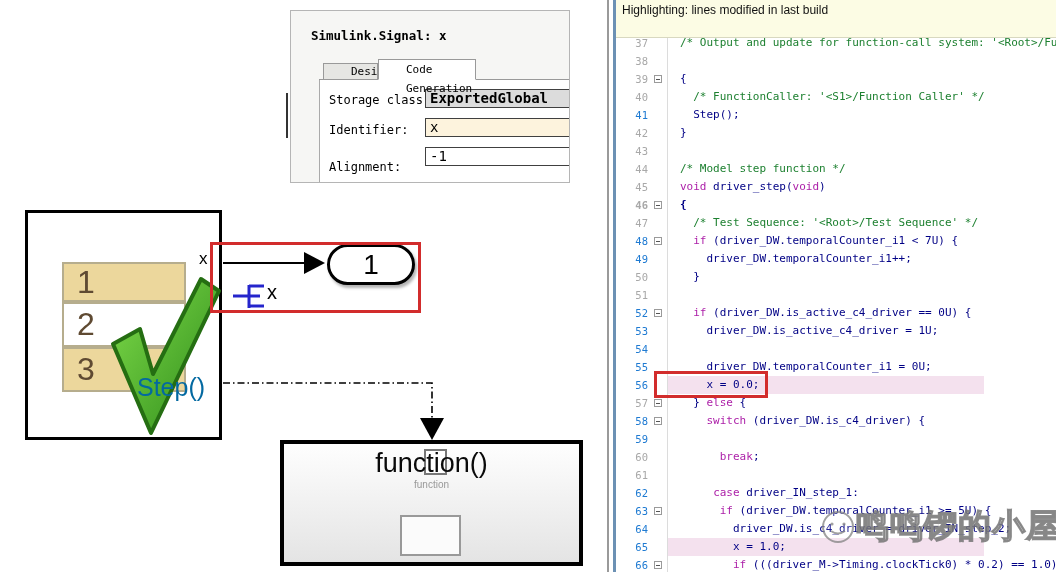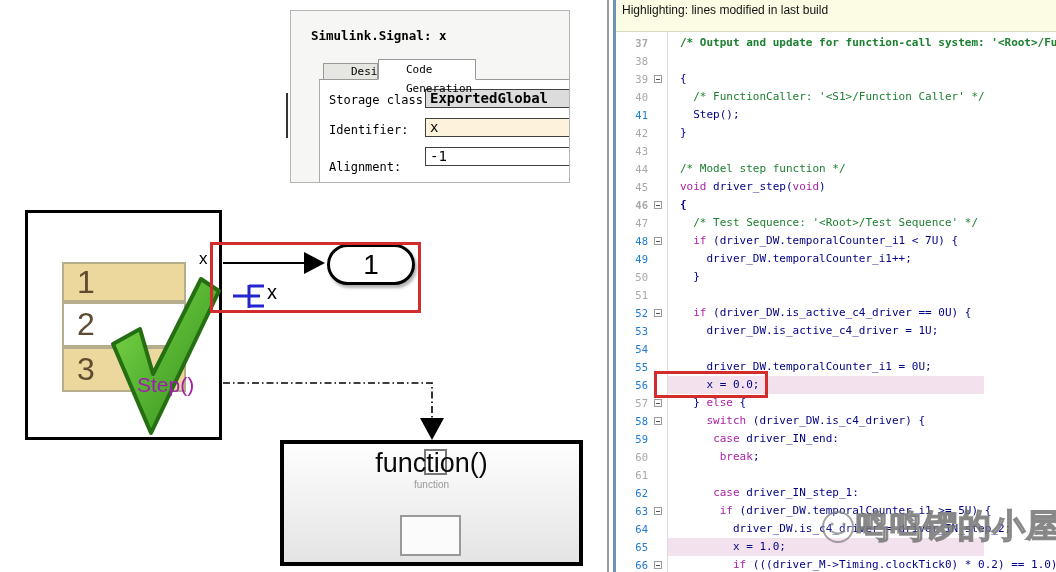--- a/index.html
+++ b/index.html
@@ -9,21 +9,21 @@
     background:#fff; font-family:"Liberation Sans", sans-serif;
   }
 
   
   .sep-gray { position:absolute; left:607px; top:0; width:2px; height:572px; background:#9a9a9a; }
   .sep-blue { position:absolute; left:613px; top:0; width:3px; height:572px; background:#6c91b4; }
 
   
   #code-panel { position:absolute; left:616px; top:0; width:440px; height:572px; background:#fff; overflow:hidden; }
   #code-header {
-    position:absolute; left:0; top:0; width:440px; height:32px; z-index:5;
+    position:absolute; left:0; top:0; width:440px; height:38px; z-index:5;
     background:#fcfce4; border-bottom:1px solid #d8d8c0;
     font-size:12px; line-height:21px; padding-left:6px; color:#111;
   }
   #gutter-line { position:absolute; left:51px; top:22px; width:1px; height:550px; background:#dcdcdc; }
   .code-row { position:absolute; left:0; width:368px; height:18px; line-height:18px; font-family:"DejaVu Sans Mono", monospace; }
   .row-hl { position:absolute; left:52px; right:0; top:0; height:18px; background:#f4e1ee; }
   .ln { position:absolute; left:0; top:0; width:32px; text-align:right; font-size:10.5px; color:#a8a8a8; }
   .ln.mod { color:#1e7ad2; }
   .fold-box { position:absolute; left:38px; top:5px; width:8px; height:8px; border:1px solid #9a9a9a; background:#fff; }
   .fold-box::before { content:""; display:block; width:4px; height:1px; background:#555; margin:2.5px auto 0; }
@@ -45,21 +45,21 @@
   }
 
   
   #ts-block { position:absolute; left:25px; top:210px; width:197px; height:230px; border:3px solid #000; background:#fff; }
   .seq-bar { position:absolute; left:62px; width:124px; border:2px solid #b6ad8d;
              font-size:32px; color:#5f4a32; padding-left:13px; font-family:"Liberation Sans", sans-serif; }
   #bar-1 { top:262px; height:40px; line-height:36px; background:#ecd79c; }
   #bar-2 { top:302px; height:45px; line-height:41px; background:#ffffff; }
   #bar-3 { top:347px; height:45px; line-height:41px; background:#ecd79c; }
   #check-svg { position:absolute; left:105px; top:270px; z-index:3; }
-  #step-label { position:absolute; left:137px; top:373px; font-size:21px; color:#a21caf; z-index:4; }
+  #step-label { position:absolute; left:137px; top:373px; font-size:25px; color:#0369a1; z-index:4; }
   #port-x-label { position:absolute; left:199px; top:249px; font-size:17px; color:#000; }
 
   #signal-line { position:absolute; left:223px; top:262px; width:83px; height:2px; background:#000; }
   #signal-arrow { position:absolute; left:304px; top:252px; width:0; height:0;
                   border-top:11px solid transparent; border-bottom:11px solid transparent; border-left:21px solid #000; }
   #outport { position:absolute; left:327px; top:244px; width:88px; height:41px; background:#fff;
              border:3px solid #000; border-radius:21px; text-align:center; font-size:28px; line-height:35px;
              box-shadow:2px 3px 3px rgba(0,0,0,0.3); }
   #resolve-icon { position:absolute; left:232px; top:281px; }
   #signal-x-label { position:absolute; left:267px; top:281px; font-size:20px; color:#000; }
@@ -160,21 +160,21 @@
   <div class="sep-gray"></div>
   <div class="sep-blue"></div>
 
   <div id="code-panel">
     <div id="gutter-line"></div>
     <div>
         <div class="code-row" style="top: 16px;">
           <span class="ln">36</span>
           <span class="code"></span>
         </div>
-        <div class="code-row" style="top: 34px; font-weight: bold;">
+        <div class="code-row" style="top: 34px;">
           <span class="ln">37</span>
           <span class="code"><span class="cm">/* Output and update for function-call system: '&lt;Root&gt;/Function-C</span></span>
         </div>
         <div class="code-row" style="top: 52px;">
           <span class="ln">38</span>
         </div>
         <div class="code-row" style="top: 70px;">
           <span class="ln">39</span>
           <span class="fold-box"></span>
           <span class="code">{</span>
@@ -255,21 +255,20 @@
           <span class="fold-box"></span>
           <span class="code">  } <span class="kw">else</span> {</span>
         </div>
         <div class="code-row" style="top: 412px;">
           <span class="ln mod">58</span>
           <span class="fold-box"></span>
           <span class="code">    <span class="kw">switch</span> (driver_DW.is_c4_driver) {</span>
         </div>
         <div class="code-row" style="top: 430px;">
           <span class="ln mod">59</span>
-          <span class="code">     <span class="kw">case</span> driver_IN_end:</span>
         </div>
         <div class="code-row" style="top: 448px;">
           <span class="ln">60</span>
           <span class="code">      <span class="kw">break</span>;</span>
         </div>
         <div class="code-row" style="top: 466px;">
           <span class="ln">61</span>
           <span class="code"></span>
         </div>
         <div class="code-row" style="top: 484px;">

